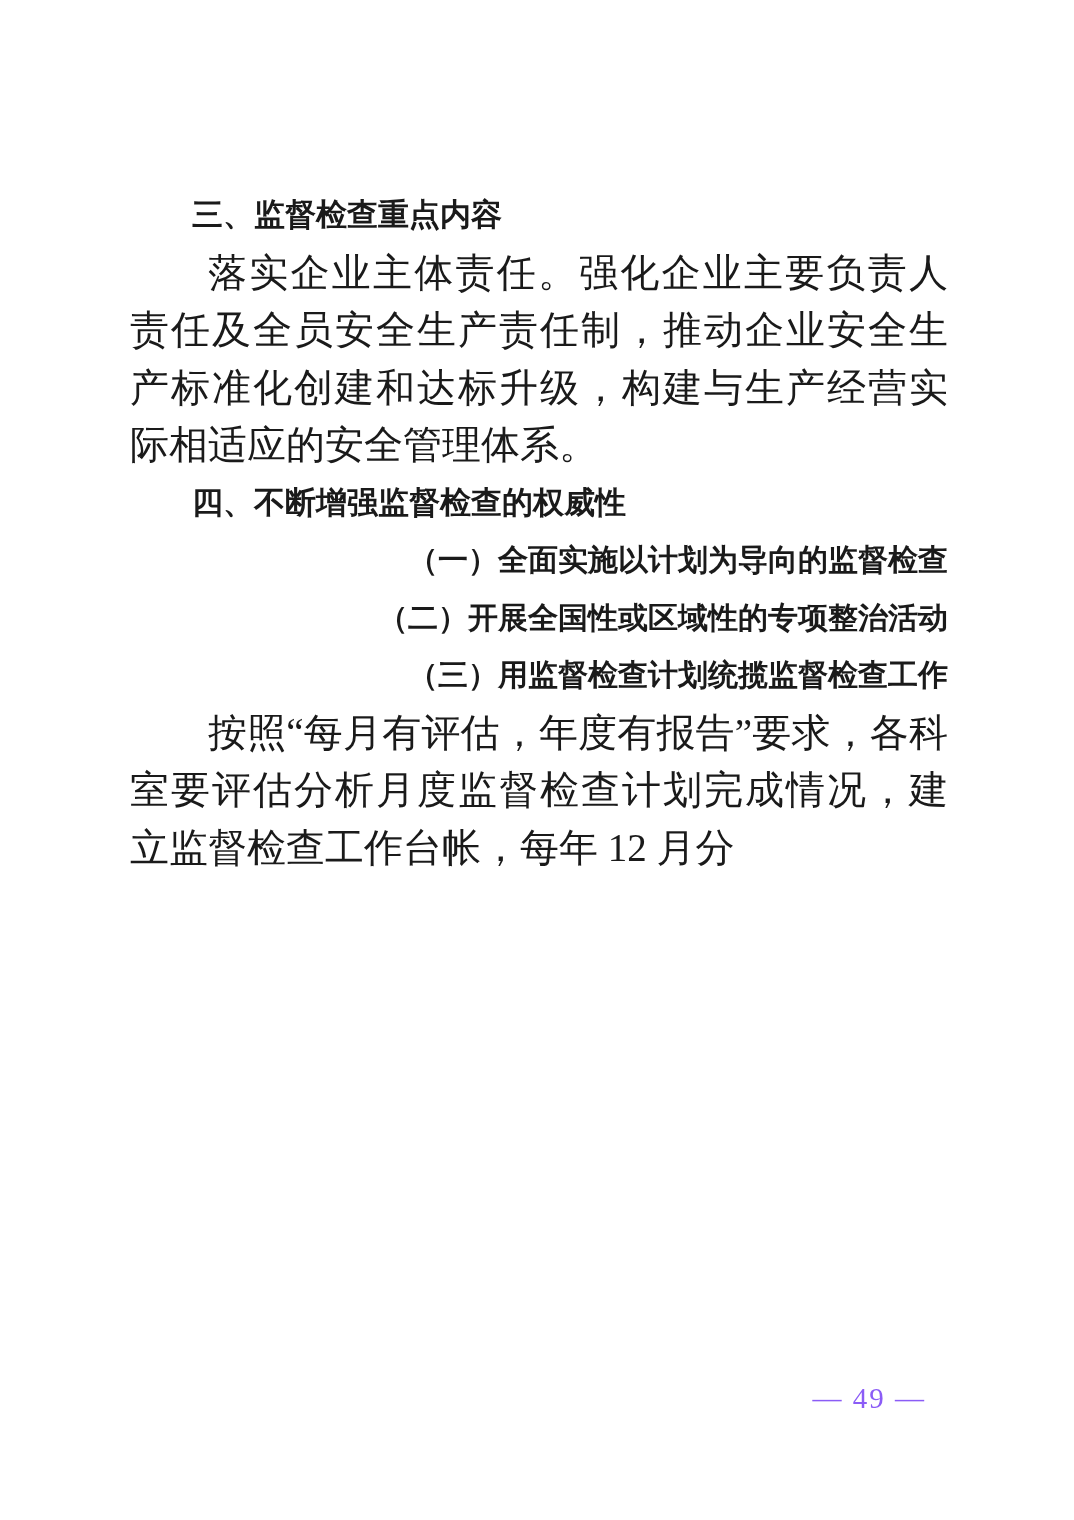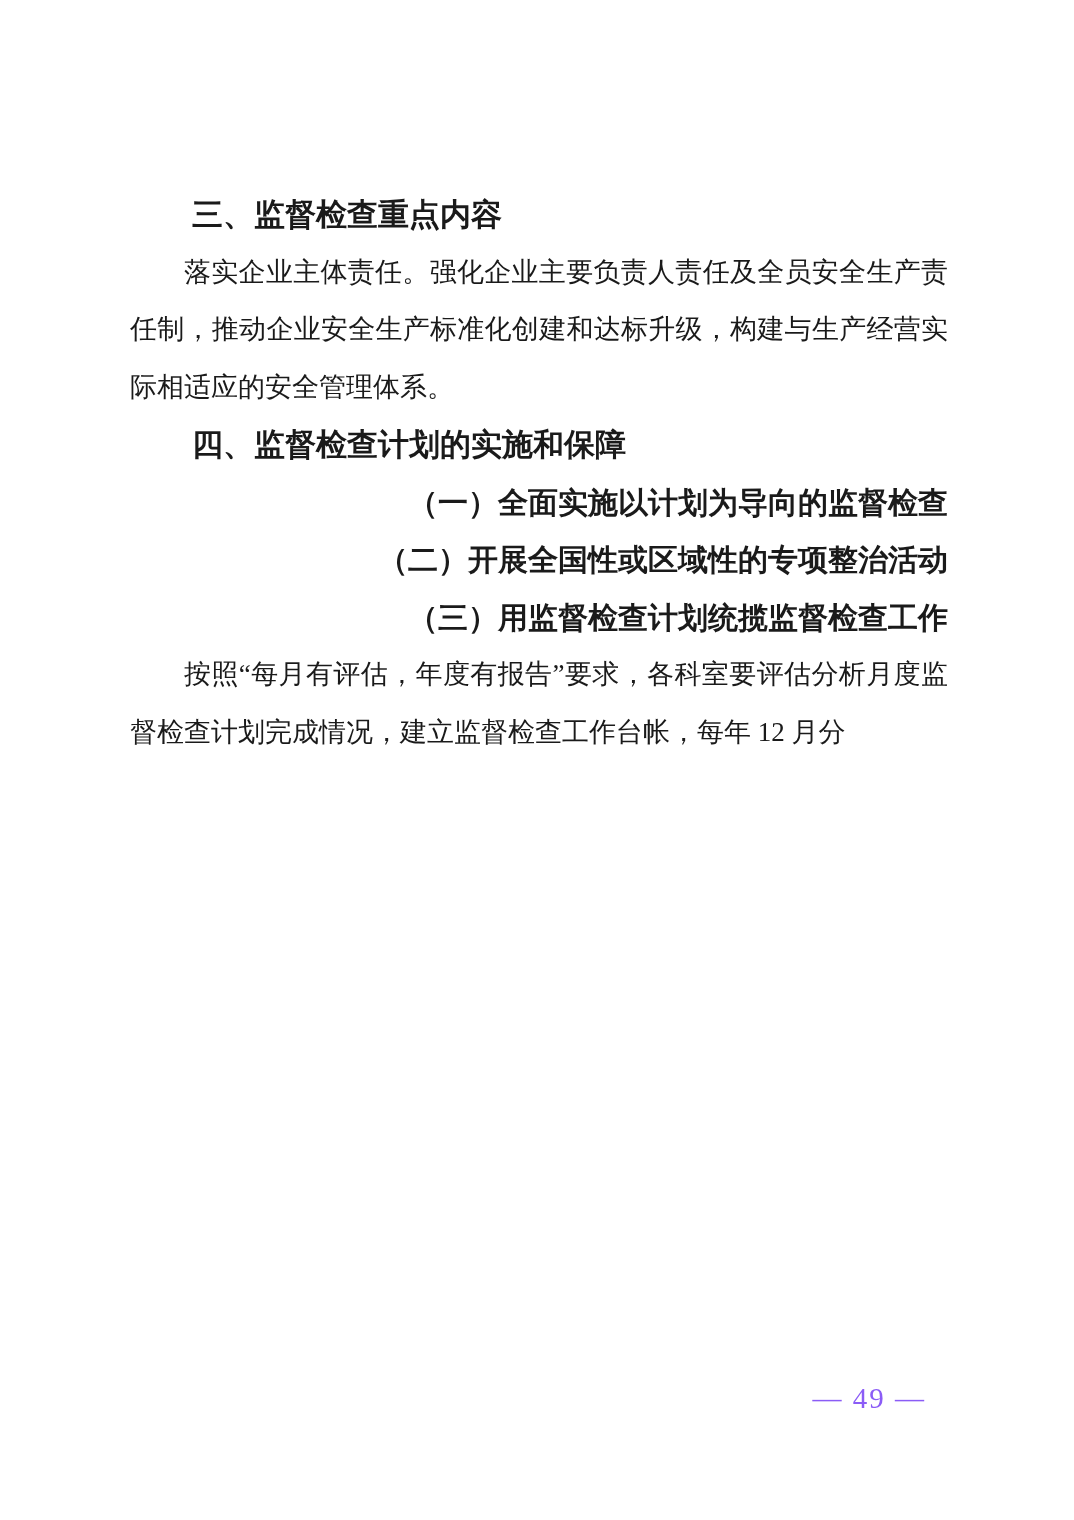--- a/index.html
+++ b/index.html
@@ -17,21 +17,21 @@
     color: #1a1a1a;
   }
   .content {
     position: absolute;
     left: 130px;
     width: 818px;
     top: 186px;
   }
   .block {
     margin: 0;
-    font-size: 27px;
+    font-size: 39px;
     line-height: 57.5px;
     text-align: justify;
     text-justify: inter-ideograph;
     text-indent: 2em;
     word-break: break-all;
   }
   .heading {
     font-family: "Liberation Sans", sans-serif;
     font-weight: bold;
     font-size: 31px;
@@ -56,20 +56,20 @@
     color: #8b5cf6;
   }
 </style>
 </head>
 <body>
 
 <div class="page">
   <div class="content">
     <p class="block heading">三、监督检查重点内容</p>
     <p class="block paragraph">落实企业主体责任。强化企业主要负责人责任及全员安全生产责任制，推动企业安全生产标准化创建和达标升级，构建与生产经营实际相适应的安全管理体系。</p>
-    <p class="block heading">四、监督检查计划的实施和保障</p>
+    <p class="block heading">四、不断增强监督检查的权威性</p>
     <p class="block subheading">（一）全面实施以计划为导向的监督检查</p>
     <p class="block subheading">（二）开展全国性或区域性的专项整治活动</p>
     <p class="block subheading">（三）用监督检查计划统揽监督检查工作</p>
     <p class="block paragraph">按照“每月有评估，年度有报告”要求，各科室要评估分析月度监督检查计划完成情况，建立监督检查工作台帐，每年 12 月分</p>
   </div>
   <div class="page-number">— 49 —</div>
 </div>
 
 </body></html>

